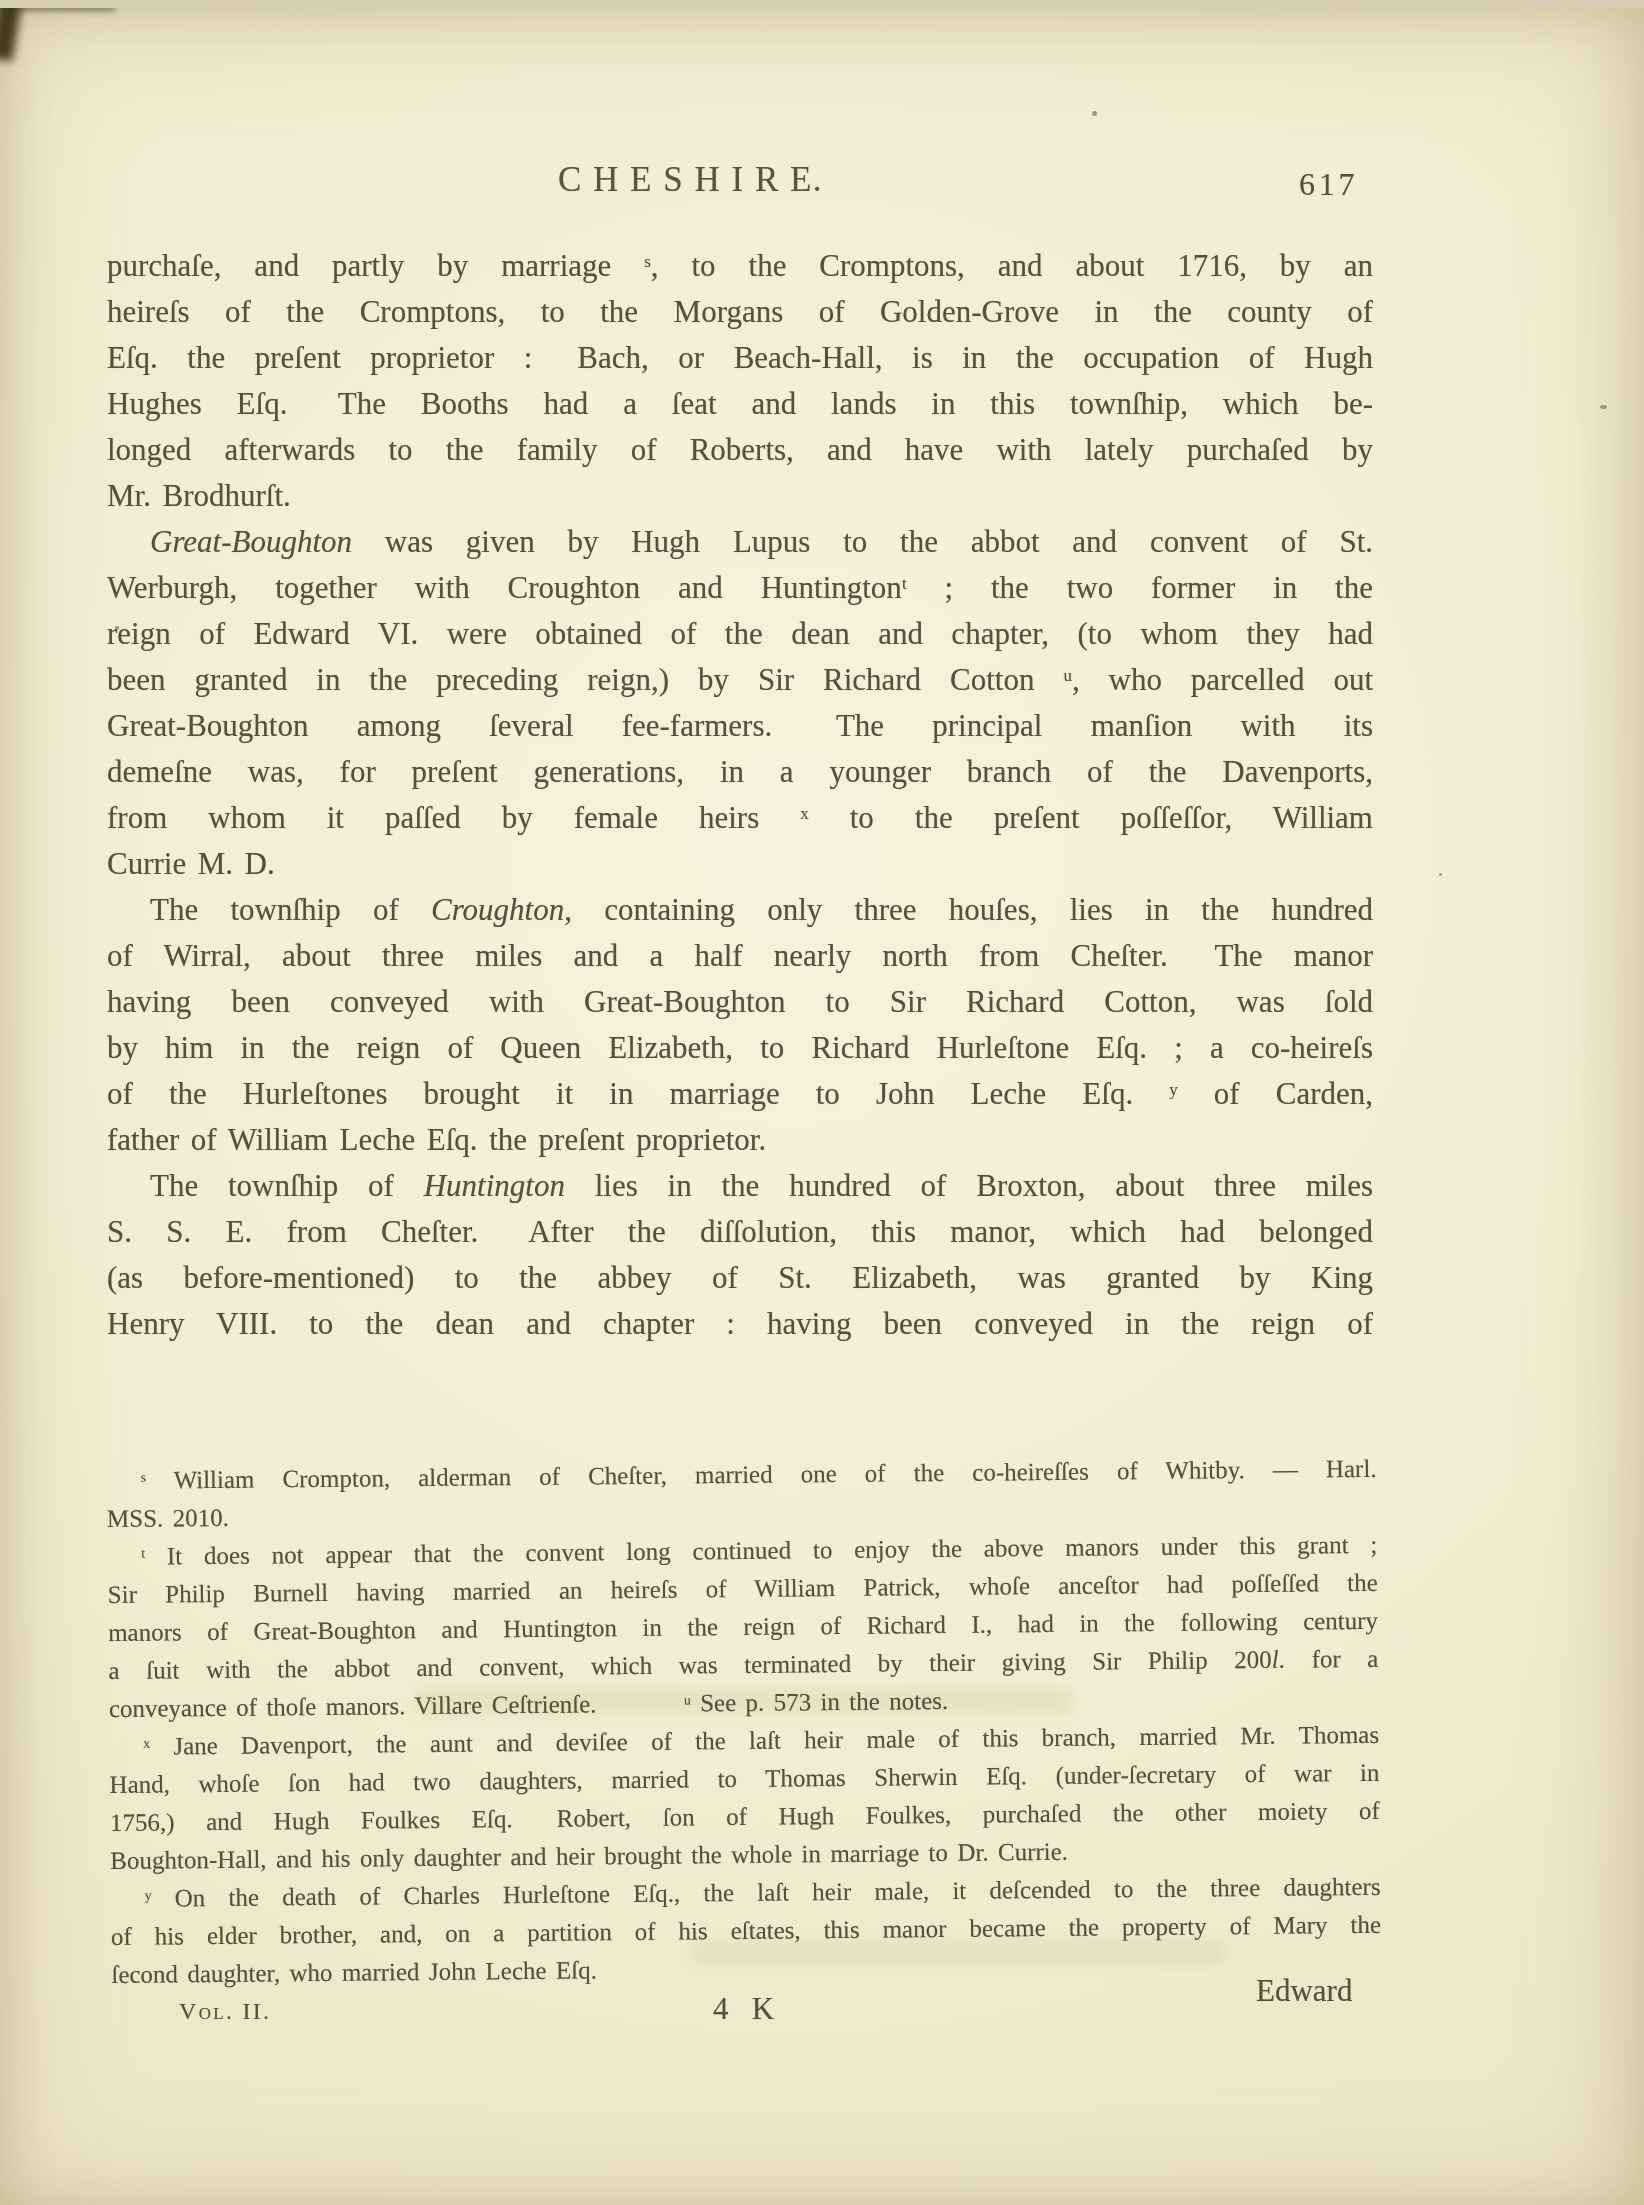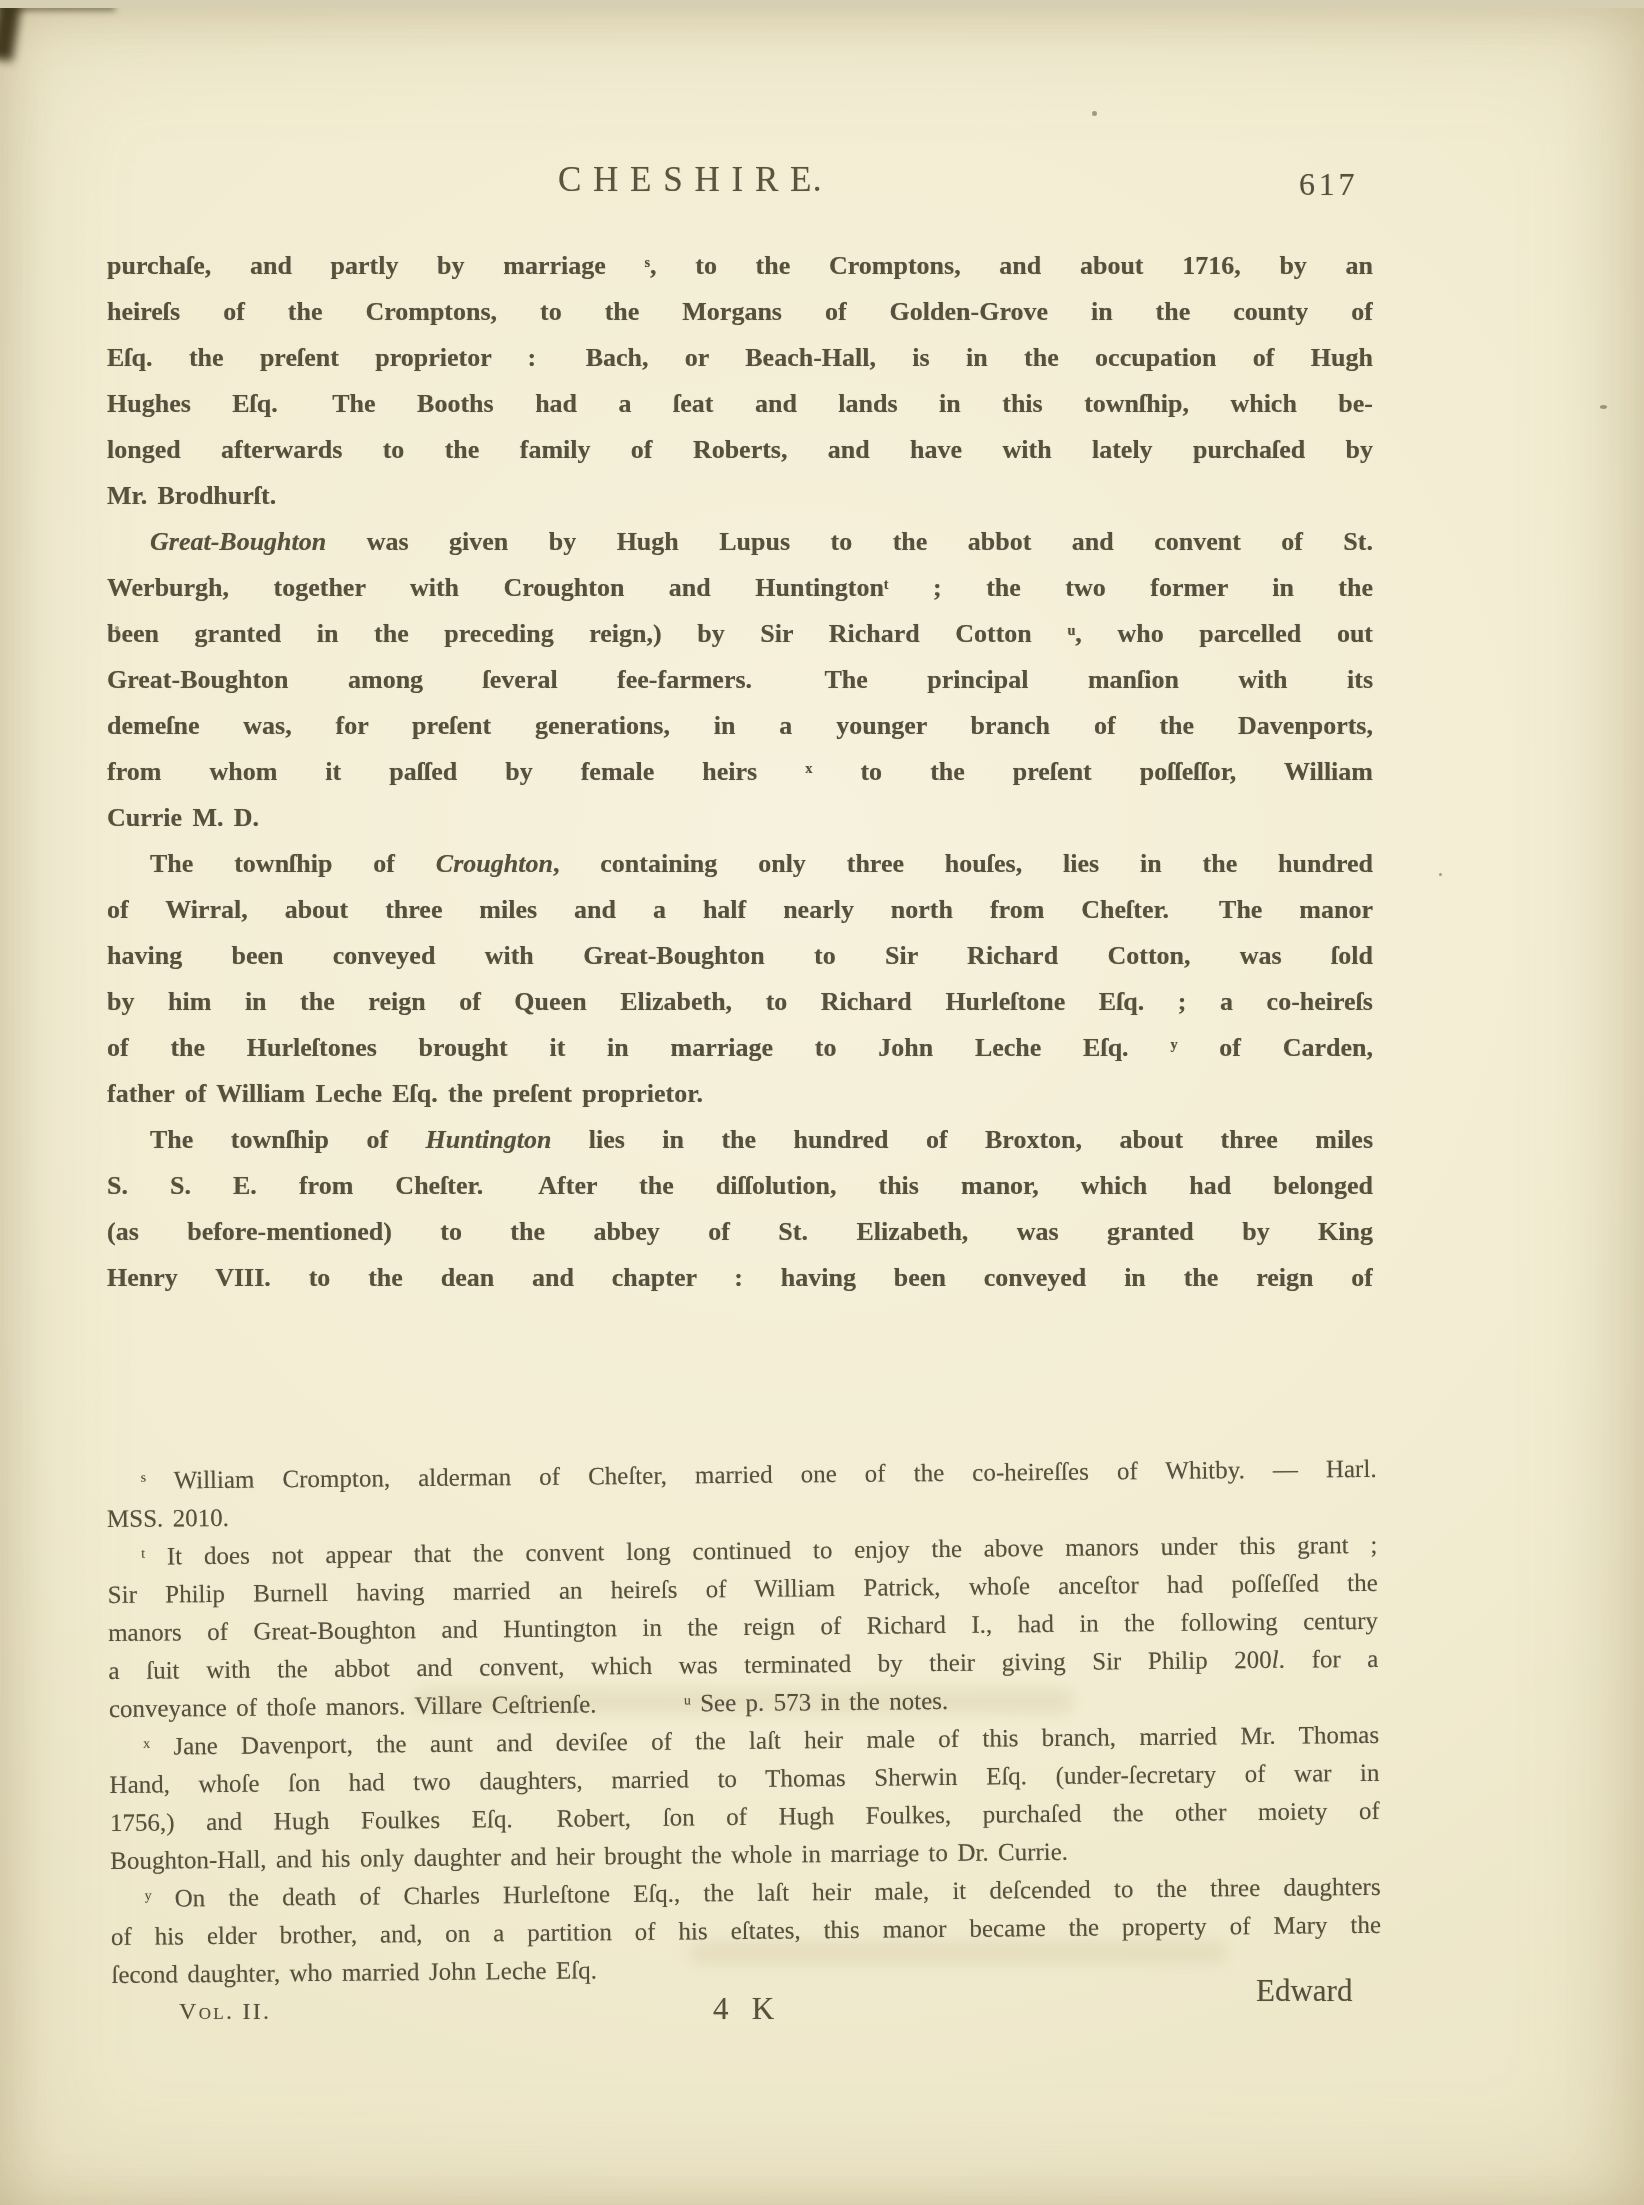--- a/index.html
+++ b/index.html
@@ -29,21 +29,21 @@
     color: #5b543f;
   }
   .page-number {
     position: absolute; left: 1299px; top: 158px;
     font-size: 32px; letter-spacing: 3.8px;
   }
 
   
   .body-text {
     position: absolute; left: 107px; top: 235px; width: 1266px;
-    font-size: 26px; word-spacing: 3.8px; font-weight: bold;
+    font-size: 31px; word-spacing: 3.8px;
   }
   .line {
     height: 46px; line-height: 46px;
     overflow: hidden; white-space: nowrap;
   }
   .line.j { text-align: justify; white-space: normal; }
   .line.j::after { content: ""; display: inline-block; width: 100%; height: 0; }
 
   sup { font-size: 0.55em; vertical-align: baseline; position: relative; top: -0.5em; }
 
@@ -113,20 +113,21 @@
         <div class="line j">purchaſe, and partly by marriage <sup>s</sup>, to the Cromptons, and about 1716, by an</div>
         <div class="line j">heireſs of the Cromptons, to the Morgans of Golden-Grove in the county of</div>
         <div class="line j">Eſq. the preſent proprietor :  Bach, or Beach-Hall, is in the occupation of Hugh</div>
         <div class="line j">Hughes Eſq.  The Booths had a ſeat and lands in this townſhip, which be-</div>
         <div class="line j">longed afterwards to the family of Roberts, and have with lately purchaſed by</div>
         <div class="line">Mr. Brodhurſt.</div>
       </div>
       <div class="paragraph">
         <div class="line j" style="text-indent: 43px;"><i>Great-Boughton</i> was given by Hugh Lupus to the abbot and convent of St.</div>
         <div class="line j">Werburgh, together with Croughton and Huntington<sup>t</sup> ; the two former in the</div>
+        <div class="line j">reign of Edward VI. were obtained of the dean and chapter, (to whom they had</div>
         <div class="line j">been granted in the preceding reign,) by Sir Richard Cotton <sup>u</sup>, who parcelled out</div>
         <div class="line j">Great-Boughton among ſeveral fee-farmers.  The principal manſion with its</div>
         <div class="line j">demeſne was, for preſent generations, in a younger branch of the Davenports,</div>
         <div class="line j">from whom it paſſed by female heirs <sup>x</sup> to the preſent poſſeſſor, William</div>
         <div class="line">Currie M. D.</div>
       </div>
       <div class="paragraph">
         <div class="line j" style="text-indent: 43px;">The townſhip of <i>Croughton</i>, containing only three houſes, lies in the hundred</div>
         <div class="line j">of Wirral, about three miles and a half nearly north from Cheſter.  The manor</div>
         <div class="line j">having been conveyed with Great-Boughton to Sir Richard Cotton, was ſold</div>

